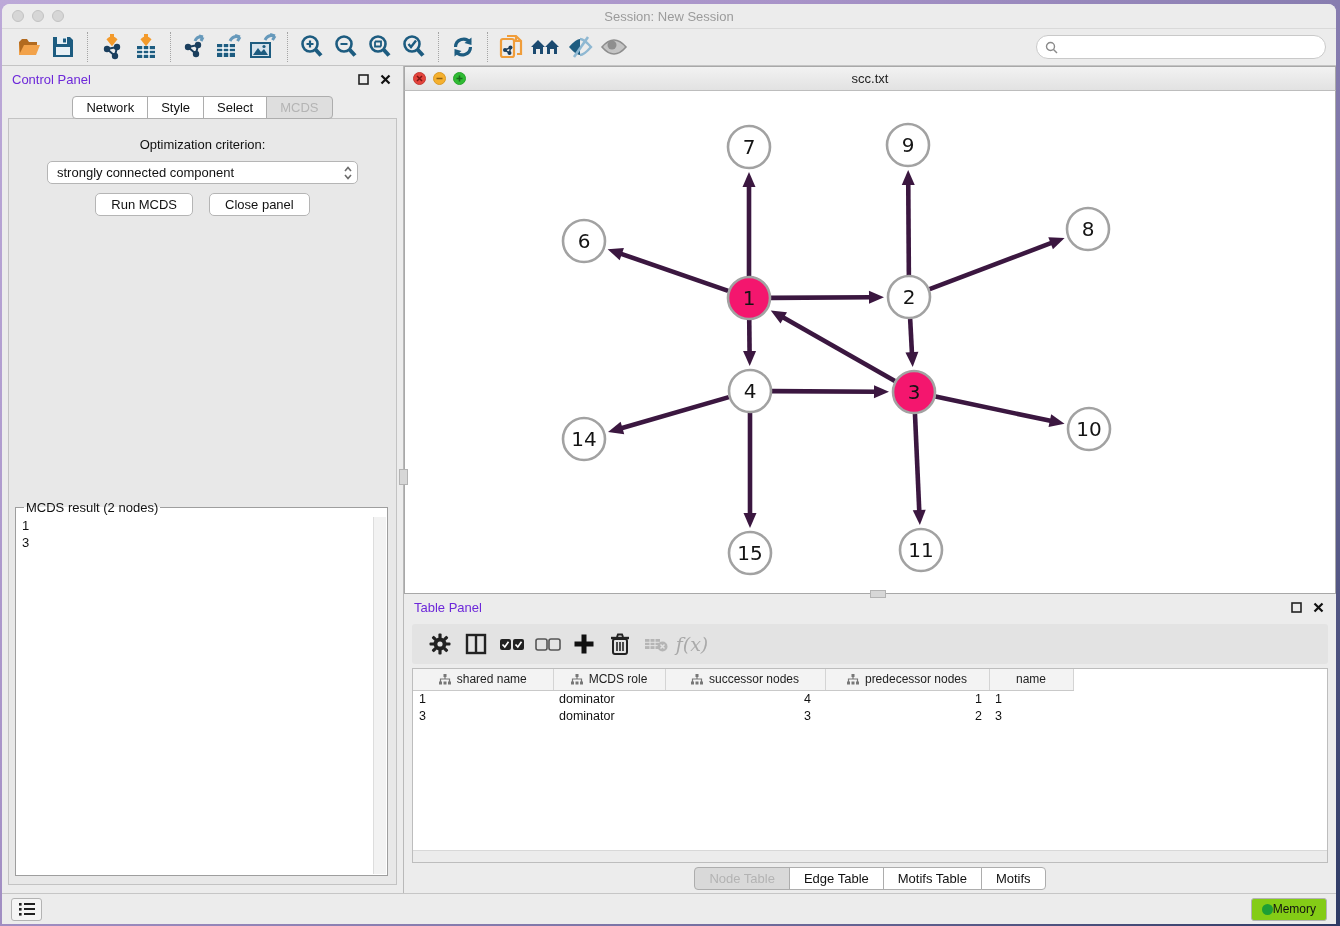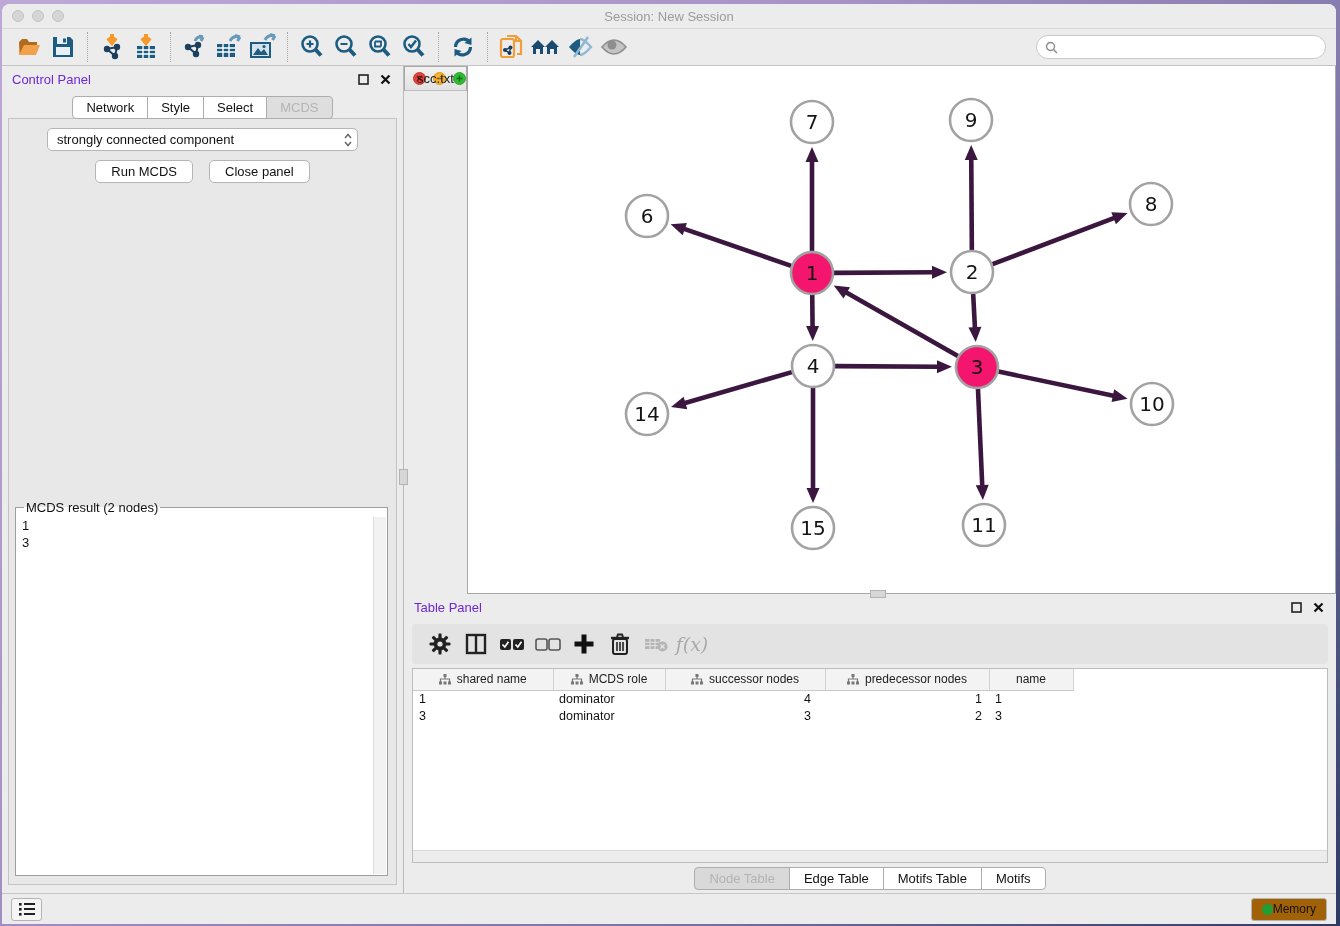--- a/index.html
+++ b/index.html
@@ -49,21 +49,21 @@
     border:1px solid #9e9e9e; padding:2px 0 0 6px; }
   fieldset.result legend { font-size:13px; color:#111; padding:0 2px; margin-left:2px; background:transparent; }
   .result-items { font-size:13px; color:#111; line-height:17px; }
   .result-scroll { position:absolute; top:2px; right:1px; bottom:1px; width:13px; background:#f2f2f2; border-left:1px solid #ddd; }
   .vsplit-handle { position:absolute; right:-5px; top:403px; width:9px; height:16px; background:#d7d7d7; border:1px solid #b3b3b3; z-index:5; }
 
   
   .rightcol { flex:1; display:flex; flex-direction:column; min-width:0; }
 
   
-  .netwin { height:528px; flex:0 0 528px; display:flex; flex-direction:row; position:relative; }
+  .netwin { height:528px; flex:0 0 528px; display:flex; flex-direction:column; position:relative; }
   .net-titlebar { height:25px; background:linear-gradient(#f2f2f2,#e2e2e2); border:1px solid #a8a8a8; border-bottom:1px solid #bdbdbd;
     display:flex; align-items:center; position:relative; }
   .nlights { display:flex; gap:7px; margin-left:8px; }
   .nlight { width:13px; height:13px; border-radius:50%; display:flex; align-items:center; justify-content:center; }
   .nlight svg { display:block; }
   .net-titlebar .title { position:absolute; left:0; right:0; text-align:center; font-size:13px; color:#222; }
   .canvas { flex:1; background:#fff; border:1px solid #a8a8a8; border-top:none; position:relative; overflow:hidden; }
   .hsplit-handle { position:absolute; left:50%; bottom:-4px; width:16px; height:8px; background:#d7d7d7; border:1px solid #b3b3b3; z-index:5; }
 
   
@@ -83,21 +83,21 @@
   .hscroll { position:absolute; left:0; right:0; bottom:0; height:12px; background:#ececec; border-top:1px solid #d8d8d8; }
   .tp-tabs { height:30px; display:flex; justify-content:center; align-items:center; flex:0 0 auto; }
   .tp-tabs .seg { padding:3px 14px; }
   .tp-tabs .seg.sel { background:#d9d9d9; color:#b3b3b3; }
 
   
   .statusbar { height:31px; border-top:1px solid #c6c6c6; background:#ececec; display:flex; align-items:center;
     justify-content:space-between; padding:0 9px; flex:0 0 auto; }
   .sq-btn { width:31px; height:23px; background:#f5f5f5; border:1px solid #b3b3b3; border-radius:3px;
     display:flex; align-items:center; justify-content:center; }
-  .mem-btn { height:23px; background:#a16207; border:1px solid #b3b3b3; border-radius:3px; display:flex;
+  .mem-btn { height:23px; background:#84cc16; border:1px solid #b3b3b3; border-radius:3px; display:flex;
     align-items:center; padding:0 10px; font-size:12px; color:#111; }
   .mem-dot { width:11px; height:11px; border-radius:50%; background:#1e9e35; }
   svg { display:block; }
 </style>
 </head>
 <body>
 
 <div id="desktop">
 <div id="window">
 
@@ -264,20 +264,21 @@
           </svg>
         </span>
       </div>
       <div class="segtabs">
         <div class="seg">Network</div>
         <div class="seg">Style</div>
         <div class="seg">Select</div>
         <div class="seg disabled">MCDS</div>
       </div>
       <div class="cbody">
+        <div class="opt-label">Optimization criterion:</div>
         <div class="combo">
           <span class="cval">strongly connected component</span>
           <svg width="10" height="16" viewBox="0 0 10 16">
             <path d="M2 6 L5 2.5 L8 6" fill="none" stroke="#6c6c6c" stroke-width="1.6"></path>
             <path d="M2 10 L5 13.5 L8 10" fill="none" stroke="#6c6c6c" stroke-width="1.6"></path>
           </svg>
         </div>
         <div class="btnrow">
           <button class="btn">Run MCDS</button>
           <button class="btn">Close panel</button>

